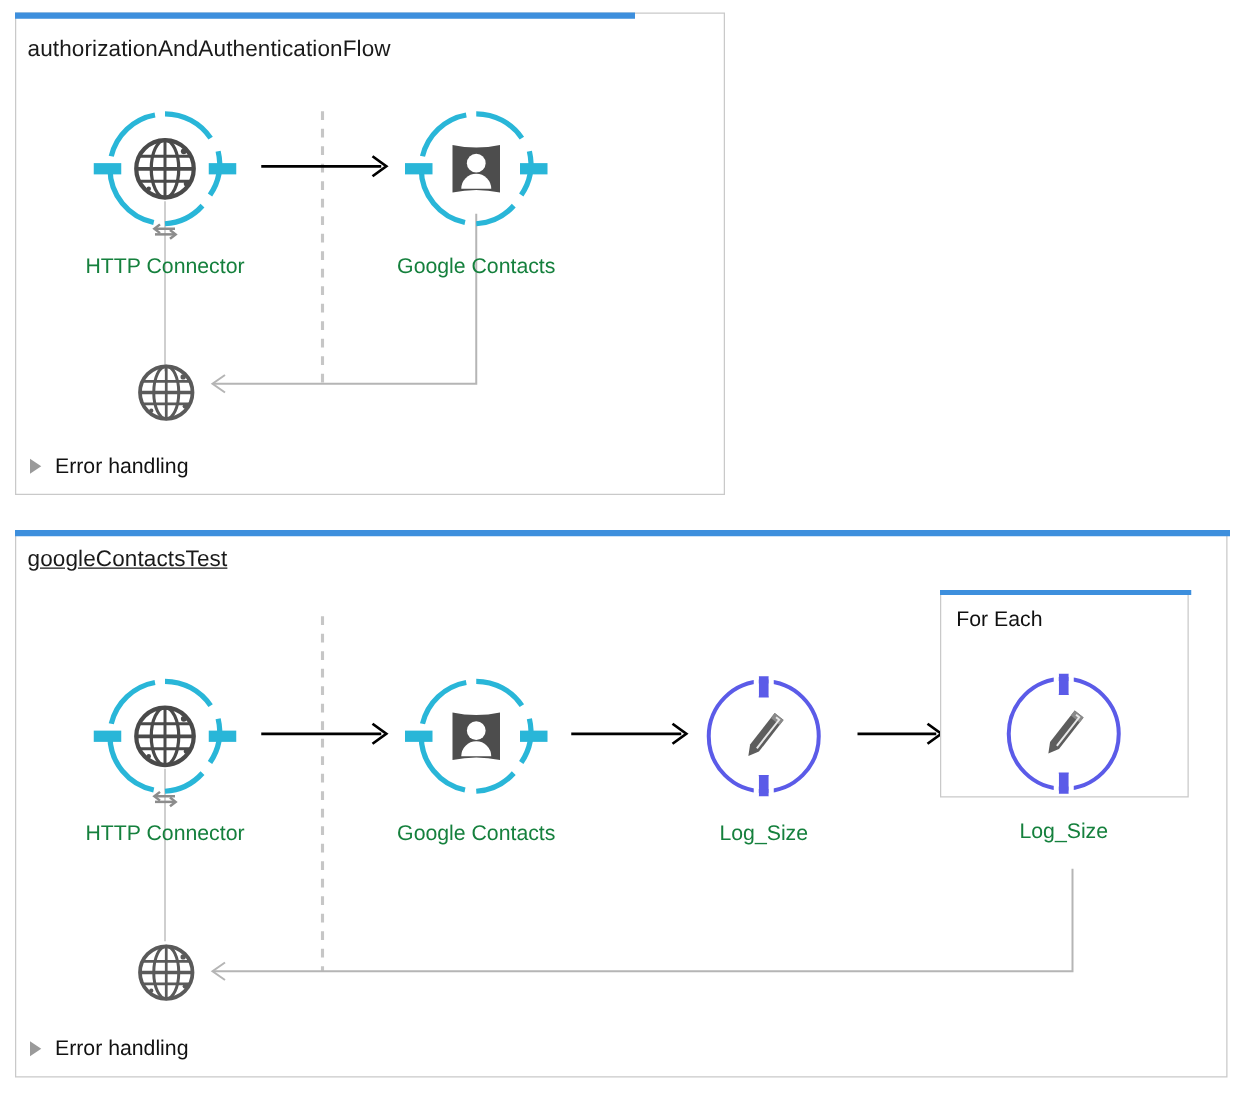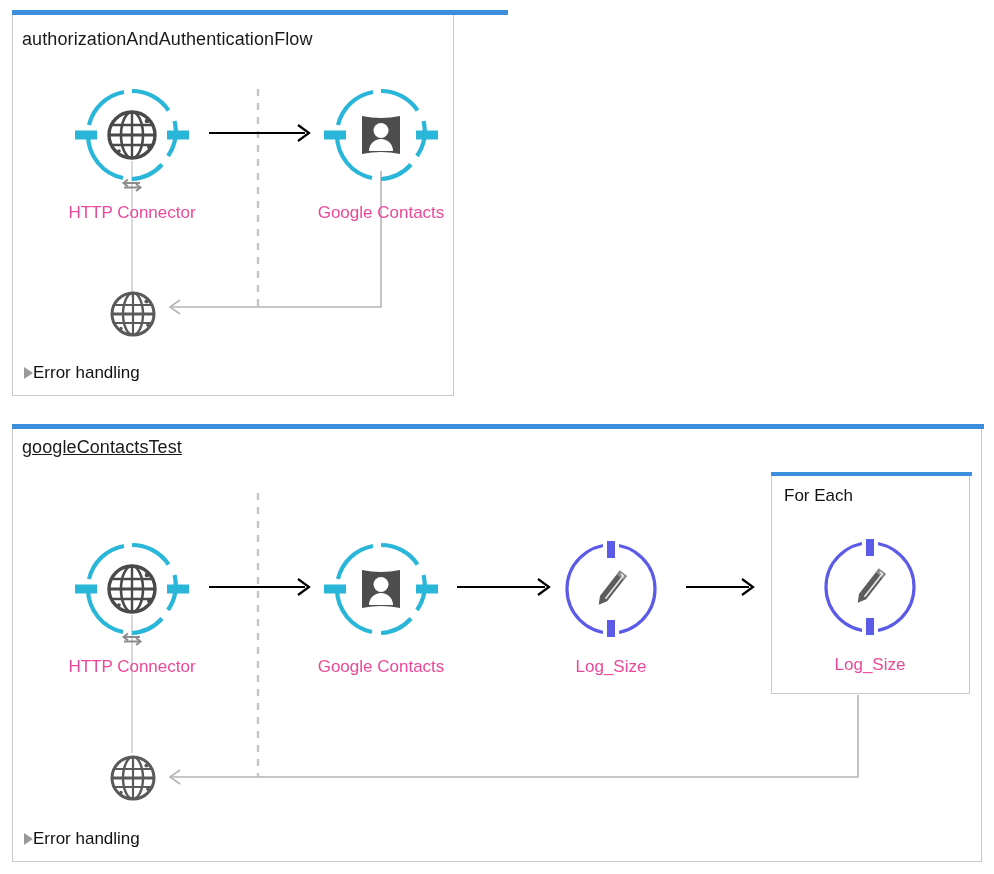--- a/index.html
+++ b/index.html
@@ -26,21 +26,21 @@
   }
   .flow-title{
     position:absolute;
     font-size:18px;
     color:#1a1a1a;
     white-space:nowrap;
     letter-spacing:0.1px;
   }
 
   
-  .errbar{position:absolute;display:flex;align-items:center;}
+  .errbar{position:absolute;display:flex;align-items:center;gap:11px;}
   .errbar .tri{
     width:0;height:0;
     border-left:9px solid #9a9a9a;
     border-top:6px solid transparent;
     border-bottom:6px solid transparent;
   }
   .errbar .etxt{font-size:17px;color:#111;white-space:nowrap;}
 
   
   .scope{
@@ -50,35 +50,35 @@
     box-sizing:border-box;
   }
   .scope-topbar{position:absolute;left:-1px;top:-1px;height:4px;background:#3d8fdd;}
   .scope-title{position:absolute;font-size:17px;color:#111;white-space:nowrap;}
 
   
   .node{position:absolute;}
   .node svg{display:block;overflow:visible;}
   .node-label{
     position:absolute;
-    font-size:17px;color:#ec4899;
+    font-size:17px;color:#15803d;
     white-space:nowrap;
     text-align:center;
     left:50%;transform:translateX(-50%);
   }
 
   
   .conn{position:absolute;left:0;top:0;width:994px;height:874px;pointer-events:none;}
 </style>
 </head>
 <body>
 
 <div id="canvas">
 
-  <div class="flow" style="left:12px;top:10px;width:442px;height:386px;text-decoration:underline;">
+  <div class="flow" style="left:12px;top:10px;width:568px;height:386px;text-decoration:underline;">
     <div class="flow-topbar" style="width:496px;"></div>
     <div class="flow-title" style="left:9px;top:18px;">authorizationAndAuthenticationFlow</div>
 
     <svg class="conn" style="width:494px;height:386px;" viewBox="0 0 494 386">
 
       <line x1="245" y1="78" x2="245" y2="302" stroke="#c6c6c6" stroke-width="2.5" stroke-dasharray="7,7"></line>
 
       <line x1="196" y1="122" x2="292" y2="122" stroke="#000" stroke-width="2.2"></line>
       <polyline points="285,114 296,122 285,130" fill="none" stroke="#000" stroke-width="2.2"></polyline>
 
@@ -258,21 +258,21 @@
 
         <g transform="translate(50,50) rotate(38)">
           <path d="M-4.5 -20 H4.5 V12 L0 20 L-4.5 12 Z" fill="#5d5d5d"></path>
           <path d="M-4.5 -20 H4.5 V-15 H-4.5 Z" fill="#8a8a8a"></path>
           <path d="M-1.6 -18 H1.6 V11" stroke="#e8e8e8" stroke-width="1.6" fill="none"></path>
         </g>
       </svg>
       <div class="node-label" style="top:118px;">Log_Size</div>
     </div>
 
-    <div class="scope" style="left:758px;top:47px;width:199px;height:222px;">
+    <div class="scope" style="left:739px;top:47px;width:199px;height:166px;">
       <div class="scope-topbar" style="width:201px;"></div>
       <div class="scope-title" style="left:12px;top:13px;">For Each</div>
 
       <div class="node" style="left:48px;top:64px;width:100px;height:100px;">
         <svg width="100" height="100" viewBox="0 0 100 100">
           <g fill="none" stroke="#5b5be8" stroke-width="3.2" stroke-linecap="butt">
             <path d="M50 6 A44 44 0 0 1 50 94"></path>
             <path d="M50 94 A44 44 0 0 1 50 6"></path>
           </g>
           <rect x="46" y="2" width="8" height="17" fill="#5b5be8"></rect>

